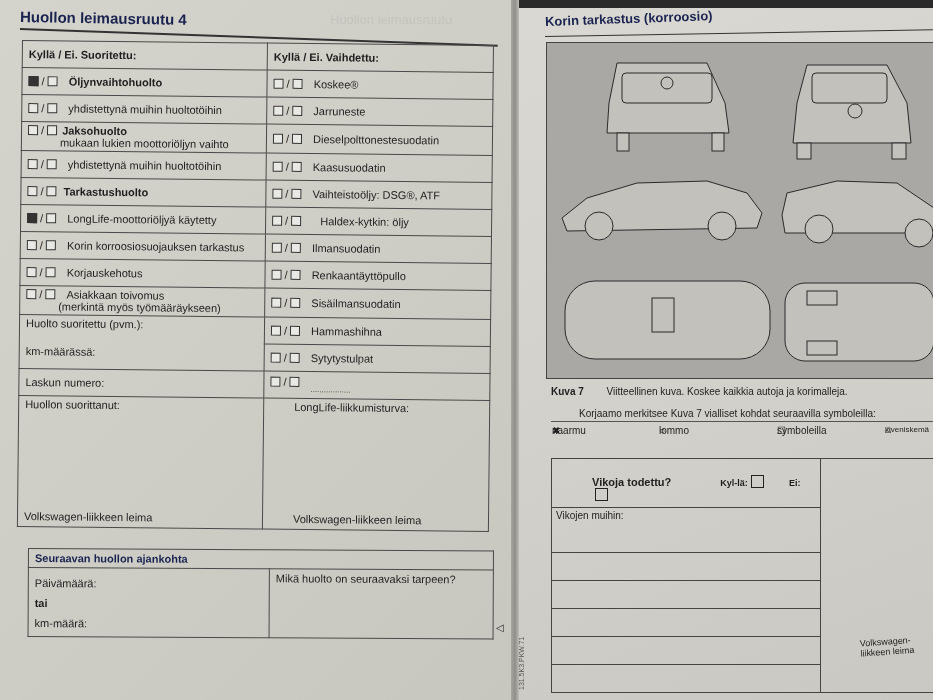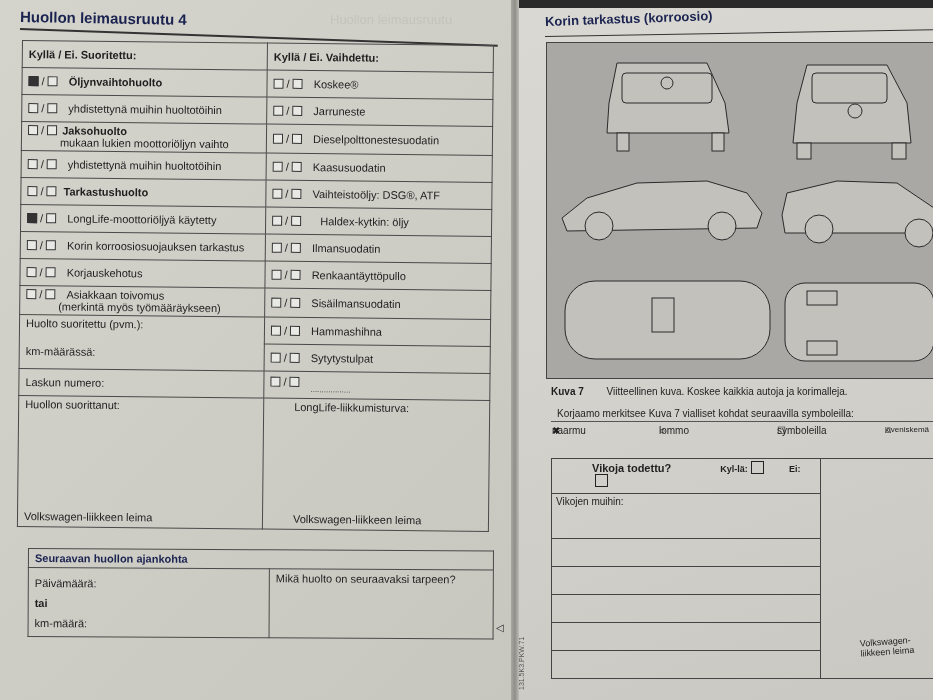--- a/index.html
+++ b/index.html
@@ -25,27 +25,27 @@
   .next{position:absolute;left:28px;top:548px;width:466px;border-collapse:collapse;font-size:11px;transform:rotate(0.3deg);transform-origin:left top;}
   .next td{border:1px solid #4a4a4a;padding:3px 6px;vertical-align:top;}
   .next-title{font-weight:bold;color:#1a2350;}
   .tri{position:absolute;left:496px;top:622px;font-size:10px;}
   .code{position:absolute;left:518px;top:690px;font-size:7px;color:#555;transform:rotate(-90deg);transform-origin:left top;white-space:nowrap;}
   .title-right{position:absolute;left:545px;top:14px;font-weight:bold;font-size:13px;color:#1a2350;transform:rotate(-2deg);transform-origin:left;}
   .title-right-rule{position:absolute;left:545px;top:36px;width:388px;height:1.3px;background:#333;transform:rotate(-1deg);transform-origin:left;}
   .diagram{position:absolute;left:546px;top:42px;width:387px;height:335px;background:#a9a8a4;border:1px solid #444;}
   .caption{position:absolute;left:551px;top:386px;font-size:10px;}
   .caption .bold{margin-right:20px;}
-  .legend-intro{position:absolute;left:557px;top:408px;font-size:10px;text-align:center;}
+  .legend-intro{position:absolute;left:579px;top:408px;font-size:10px;text-align:center;}
   .legend-rule{position:absolute;left:551px;top:421px;width:382px;height:1px;background:#555;}
   .legend{position:absolute;left:552px;top:425px;width:381px;font-size:10px;}
   .legend span{position:absolute;white-space:nowrap;}
   .faults{position:absolute;left:551px;top:458px;width:382px;border-collapse:collapse;font-size:10px;}
   .faults td{border:1px solid #444;}
-  .faults .q{font-weight:bold;font-size:11px;padding:2px 8px 6px 40px;height:20px;}
+  .faults .q{font-weight:bold;font-size:11px;padding:16px 8px 6px 40px;height:20px;}
   .bigbox{display:inline-block;width:11px;height:11px;border:1.5px solid #222;margin-left:3px;vertical-align:-2px;}
   .faults .lines td{height:25px;}
   .vwstamp-r{position:absolute;left:860px;top:636px;font-size:9px;transform:rotate(-4deg);}
 </style>
 </head>
 <body>
 
 <div class="page-left"></div>
 <div class="page-right"></div>
 <div class="spine"></div>

